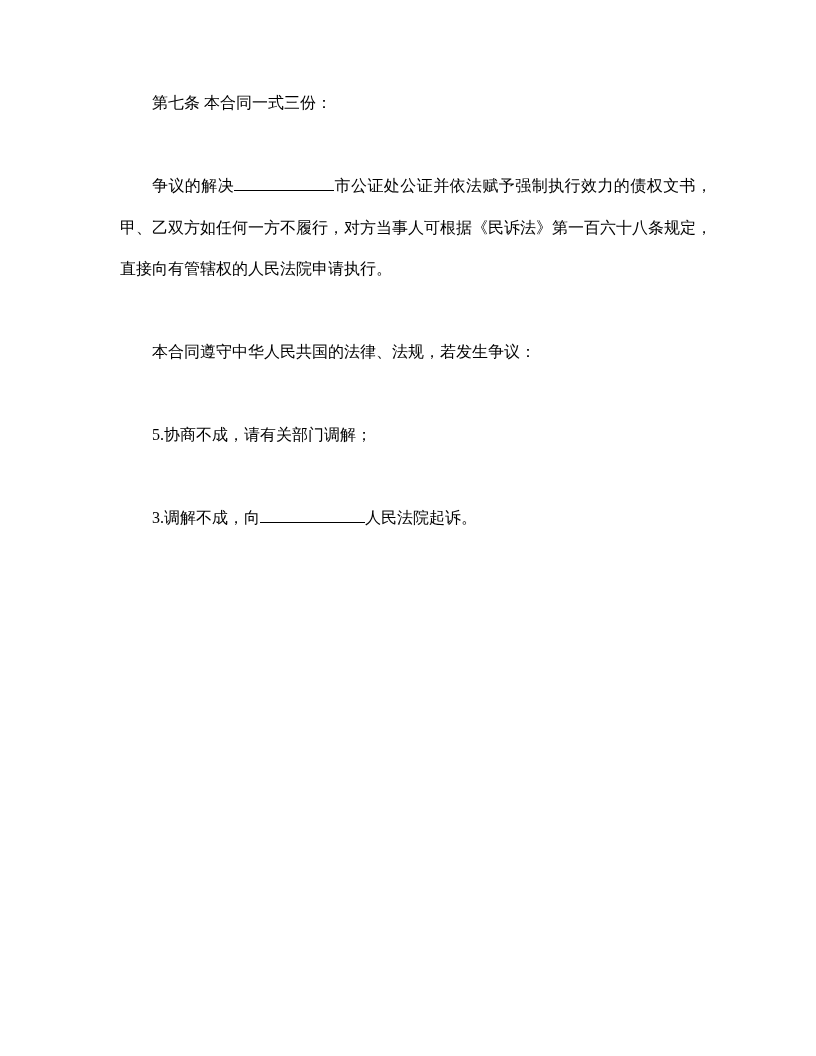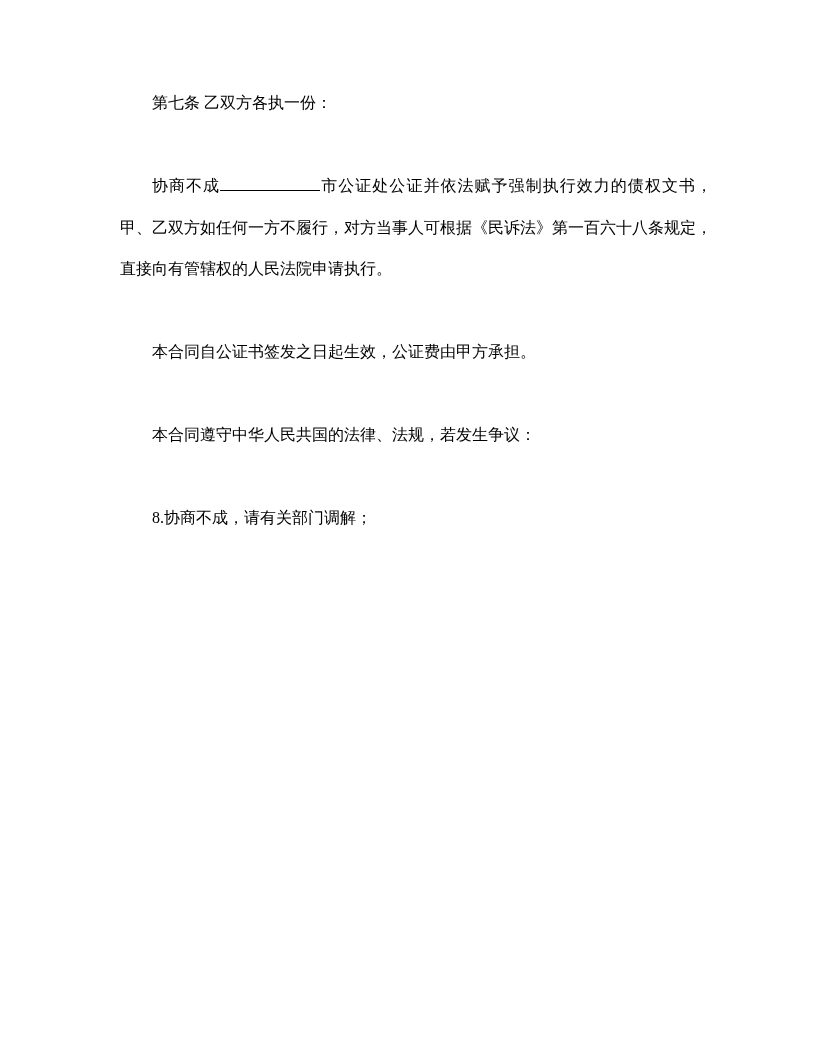--- a/index.html
+++ b/index.html
@@ -36,19 +36,19 @@
     display: inline-block;
     height: 0;
     border-bottom: 1px solid #000000;
   }
 </style>
 </head>
 <body>
 
 <div class="page">
   <div class="content">
-      <p class="para"><span>第七条 乙双方各执一份：</span></p>
-      <p class="para"><span>协商不成</span><span class="blank" style="width: 100px;"></span><span>市公证处公证并依法赋予强制执行效力的债权文书，甲、乙双方如任何一方不履行，对方当事人可根据《民诉法》第一百六十八条规定，直接向有管辖权的人民法院申请执行。</span></p>
-      <p class="para"><span>本合同自公证书签发之日起生效，公证费由甲方承担。</span></p>
+      <p class="para"><span>第七条 本合同一式三份：</span></p>
+      <p class="para"><span>争议的解决</span><span class="blank" style="width: 100px;"></span><span>市公证处公证并依法赋予强制执行效力的债权文书，甲、乙双方如任何一方不履行，对方当事人可根据《民诉法》第一百六十八条规定，直接向有管辖权的人民法院申请执行。</span></p>
       <p class="para"><span>本合同遵守中华人民共国的法律、法规，若发生争议：</span></p>
-      <p class="para"><span>8.协商不成，请有关部门调解；</span></p>
+      <p class="para"><span>5.协商不成，请有关部门调解；</span></p>
+      <p class="para"><span>3.调解不成，向</span><span class="blank" style="width: 105px;"></span><span>人民法院起诉。</span></p>
     </div>
 </div>
 
 </body></html>

